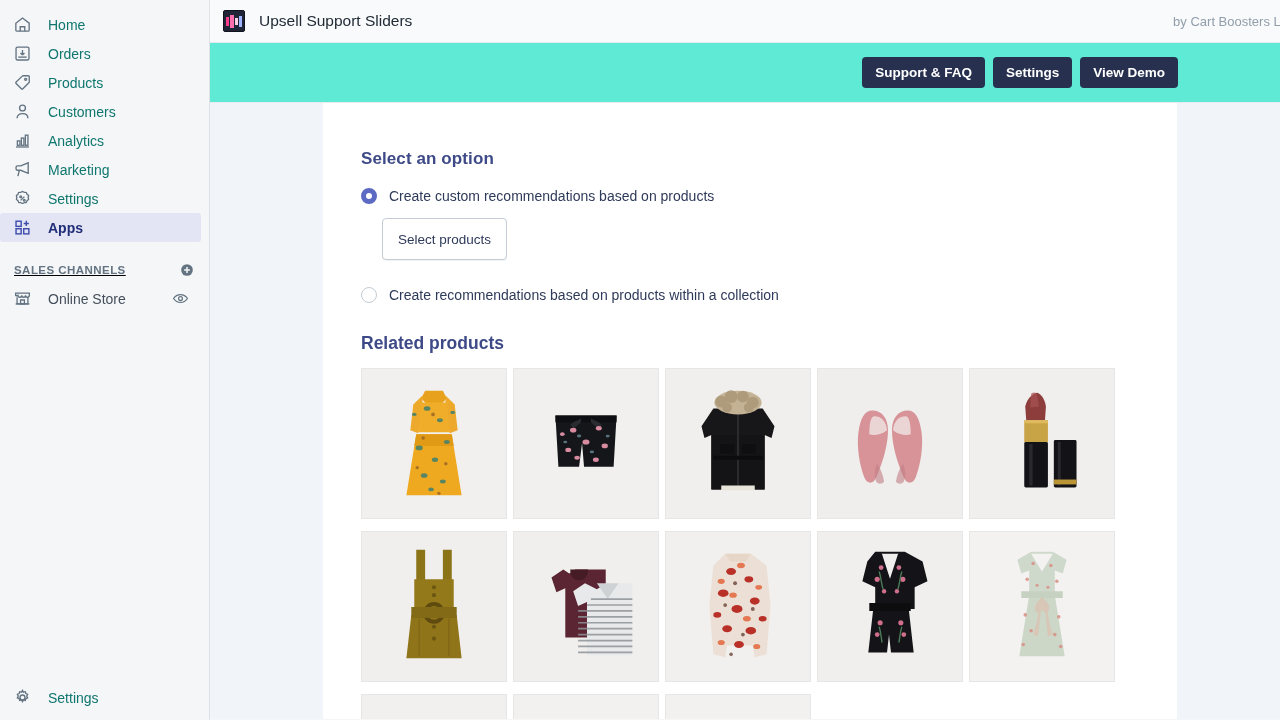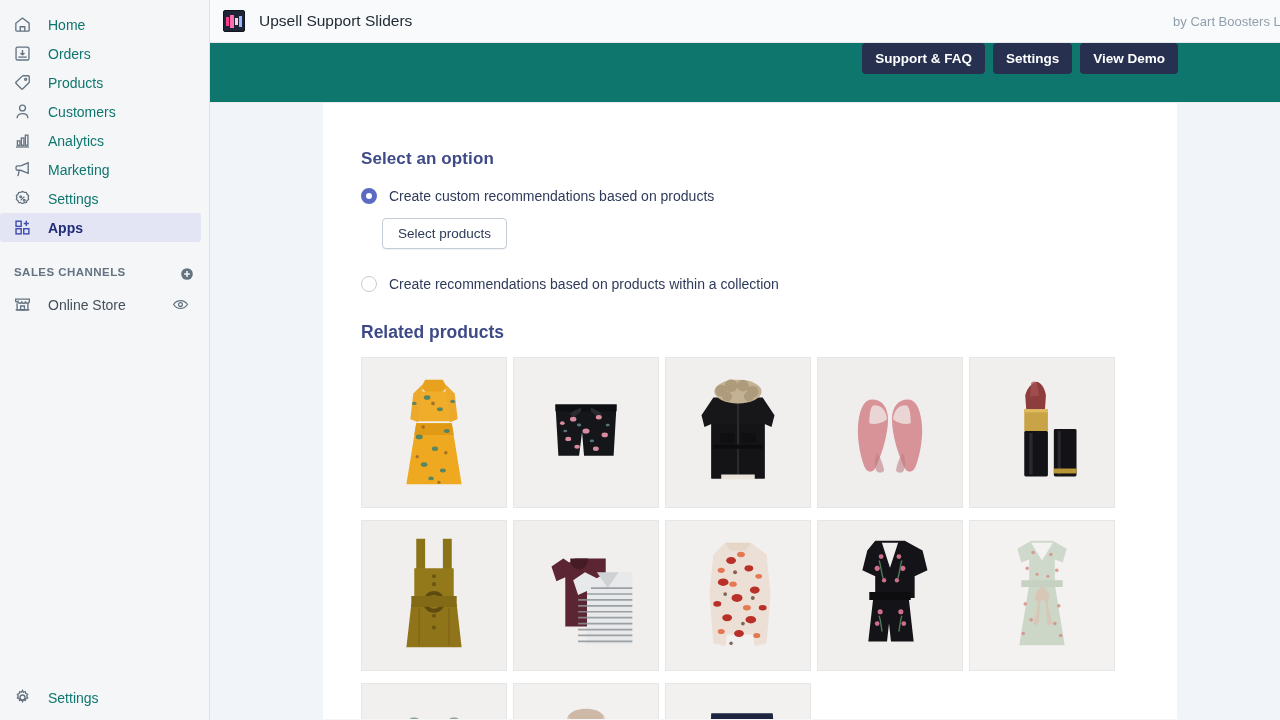--- a/index.html
+++ b/index.html
@@ -40,25 +40,26 @@
   .nav-item .lbl { line-height: 1; }
   .nav-item.active {
     background: #dfe3e8;
     background: #e4e5f4;
     color: #202e78;
     font-weight: 700;
   }
   .nav-item.active .ico { color: #3f4eae; }
 
   .section-head {
-    display: flex; align-items: flex-start;
+    display: flex; align-items: center;
     justify-content: space-between;
     padding: 0 14px 0 14px;
-    margin-top: 24px; margin-bottom: 4px;
+    margin-top: 18px; margin-bottom: 4px;
     height: 20px;
+    text-decoration: underline;
   }
   .section-head .st {
     font-size: 11.5px; font-weight: 700;
     letter-spacing: .45px;
     color: #637381;
   }
   .section-head .plus { color: #637381; display:flex; }
 
   .channel-item {
     display: flex; align-items: center;
@@ -105,23 +106,23 @@
   #app-title {
     margin-left: 14px; font-size: 15.5px; color: #212b36;
   }
   #app-author {
     position: absolute; right: -8px; top: 14px;
     font-size: 13px; color: #919eab;
     white-space: nowrap;
   }
 
   #app-actionbar {
-    height: 60px; background: #0f766e;
+    height: 60px; background: #5eead4;
     border-bottom: 1px solid #e9ecef;
-    display: flex; align-items: flex-start; justify-content: flex-end;
+    display: flex; align-items: center; justify-content: flex-end;
     padding-right: 102px;
     gap: 8px;
   }
   .btn-dark {
     background: #27314f;
     color: #ffffff;
     border: none; border-radius: 4px;
     height: 31px;
     padding: 0 13px;
     font-size: 13.5px; font-weight: 600;
@@ -157,21 +158,21 @@
     width: 16px; height: 16px; border-radius: 50%;
     border: 1.5px solid #c4cdd5; background: #fff;
     flex: 0 0 16px; margin-top: 1px; margin-right: 12px;
     cursor: pointer; position: relative;
   }
   .radio.on { border: 5px solid #5c6ac4; background:#fff; }
   .radio-lbl { font-size: 14px; color: #2e3a59; line-height: 18px; }
 
   .btn-outline {
     margin: 13px 0 0 21px;
-    height: 31px; padding: 0 15px;
+    height: 42px; padding: 0 15px;
     background: #fff;
     border: 1px solid #c4cdd5;
     border-radius: 4px;
     font-size: 13.5px; color: #2e3a59;
     font-family: "Liberation Sans", sans-serif;
     cursor: pointer;
     box-shadow: 0 1px 0 rgba(22,29,37,.05);
   }
 
   .spacer-24 { height: 26px; }

